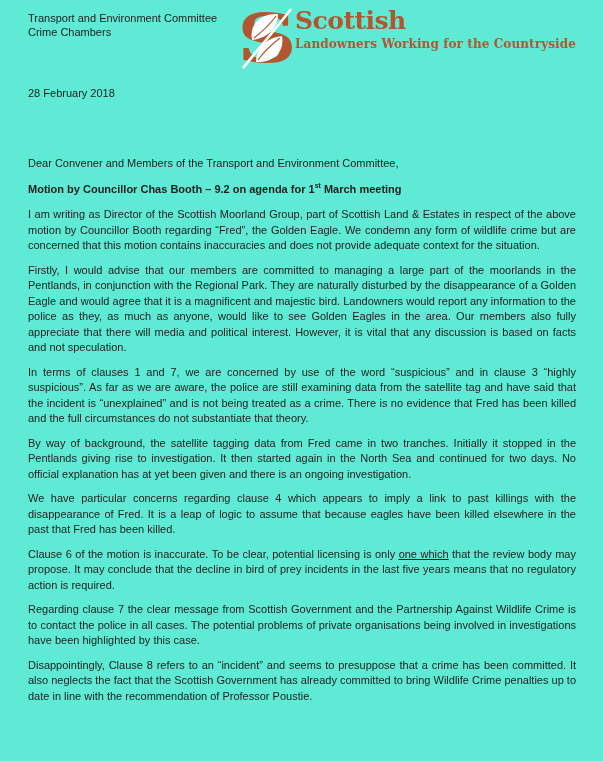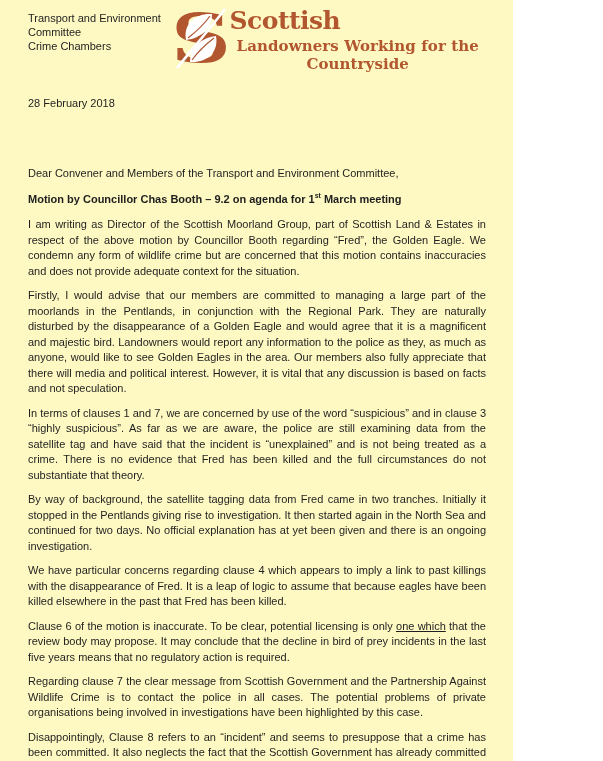--- a/index.html
+++ b/index.html
@@ -1,39 +1,39 @@
 <!DOCTYPE html>
 <html><head>
 <meta charset="utf-8">
 <style>
   html,body{margin:0;padding:0;background:#ffffff;}
   .page{
     position:relative;
-    width:513px;height:761px;
+    width:603px;height:761px;
     box-sizing:border-box;
     padding:10px 27px 16px 28px;
-    background:#fef9c3;
+    background:#5eead4;
     font-family:"Liberation Sans",sans-serif;
     font-size:11px;
     color:#1e1e1e;
     overflow:hidden;
   }
   .header{display:flex;justify-content:space-between;align-items:flex-start;}
   .address{line-height:14px;padding-top:1px;}
   .logo{display:flex;align-items:flex-start;margin-top:-3px;}
   .logo-text{padding-top:2px;}
   .logo-name{
     font-family:"DejaVu Serif",serif;font-weight:bold;
     font-size:25px;line-height:23px;letter-spacing:-0.5px;
   }
   .logo-tagline{
     font-family:"DejaVu Serif",serif;font-weight:bold;
-    font-size:15px;letter-spacing:0.1px;margin-top:5px;text-align:center;
+    font-size:12px;letter-spacing:0.1px;margin-top:5px;
   }
-  .date{margin-top:23px;line-height:14px;}
+  .date{margin-top:15px;line-height:14px;}
   .salutation{margin-top:56px;line-height:15px;}
   .subject{margin-top:11px;font-weight:bold;line-height:15px;}
   .subject sup{font-size:7px;line-height:0;vertical-align:super;}
   .letter-body{margin-top:10px;}
   .para{margin:0 0 9px 0;text-align:justify;line-height:15.5px;}
   .underline{text-decoration:underline;}
 </style>
 </head>
 <body>
 

